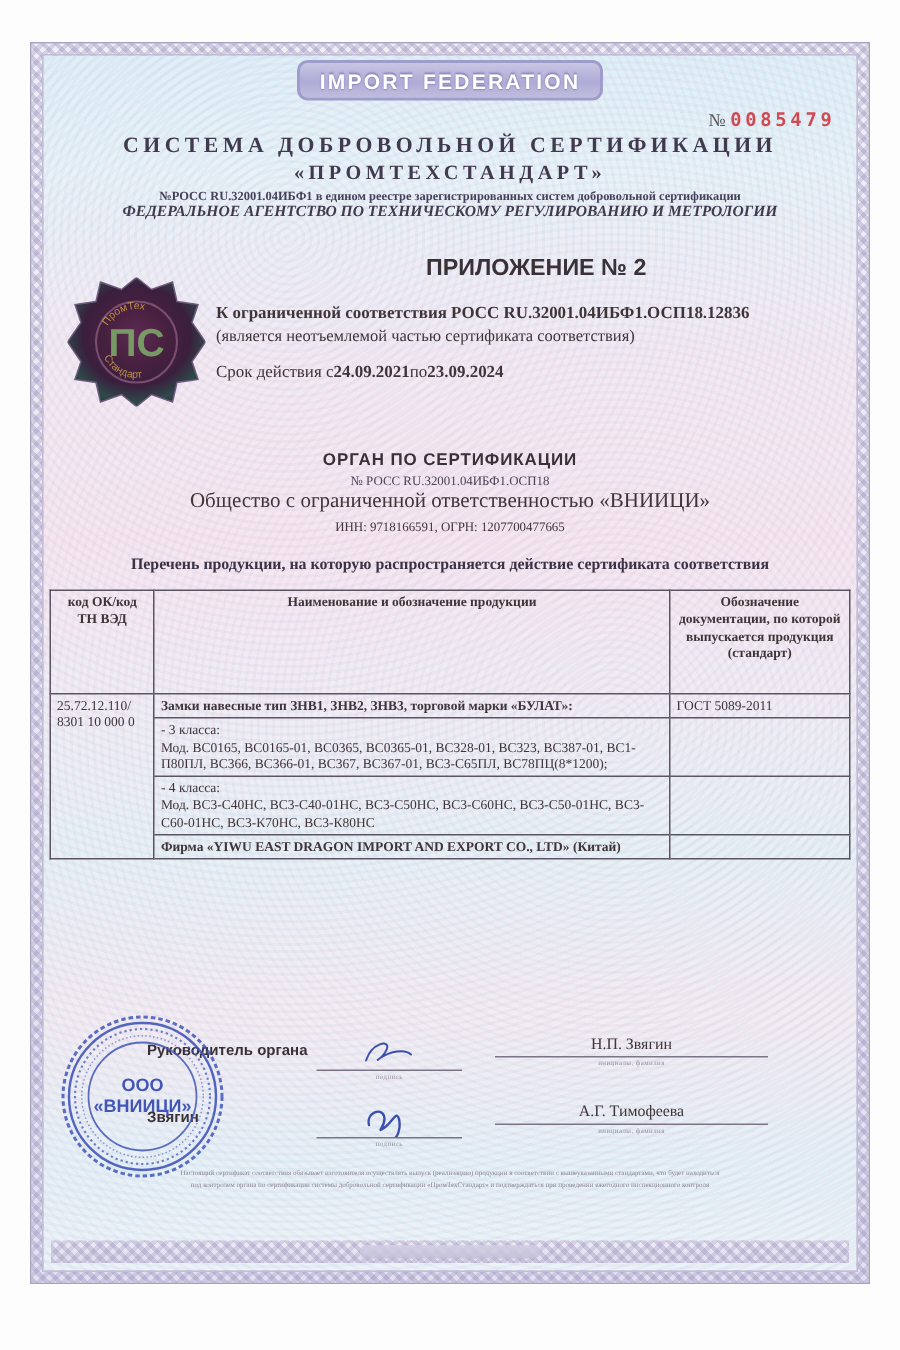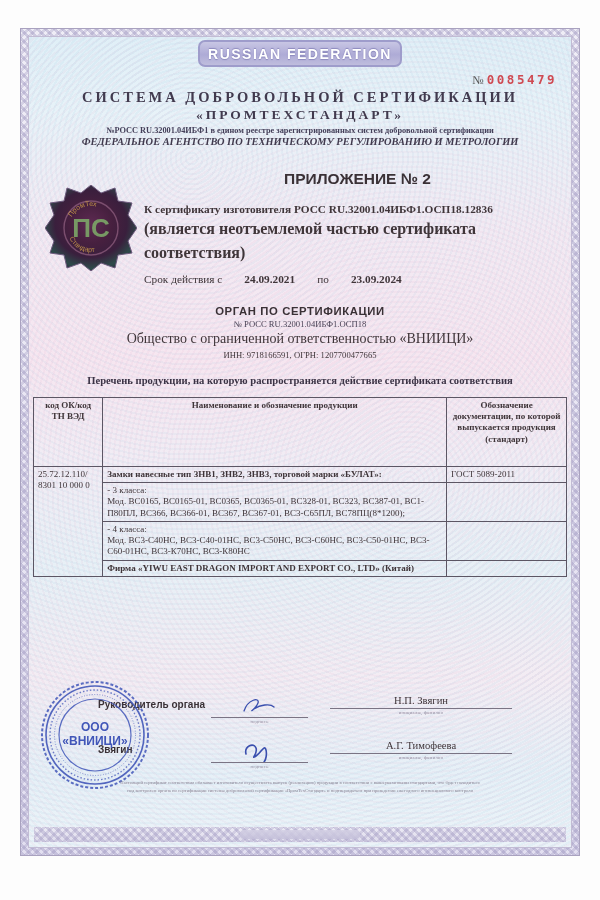--- a/index.html
+++ b/index.html
@@ -26,22 +26,22 @@
   .sys1{margin-top:1px;text-align:center;font-weight:bold;font-size:14.5px;letter-spacing:3px;color:#413a4e;}
   .sys2{margin-top:1px;text-align:center;font-weight:bold;font-size:13.5px;letter-spacing:3px;color:#413a4e;}
   .registry{margin-top:3px;text-align:center;font-weight:bold;font-size:8.3px;color:#45405a;}
   .agency{margin-top:1px;text-align:center;font-weight:bold;font-size:10.4px;color:#413a4e;font-style:italic;}
 
   .appendix-title{margin:23px 0 0 115px;text-align:center;font-family:"Liberation Sans",sans-serif;font-weight:bold;font-size:15.5px;color:#3a3136;}
   .appendix-body{position:relative;margin-top:13px;min-height:80px;}
   .holo{position:absolute;left:16px;top:-16px;}
   .appendix-text{margin-left:115px;}
   .to-cert{font-weight:bold;font-size:11.3px;line-height:1.45;}
-  .to-note{font-weight:bold;font-size:16px;line-height:1.45;}
-  .validity{margin-top:9px;font-size:11.3px;display:flex;gap:22px;}
+  .to-note{font-weight:normal;font-size:11px;line-height:1.45;}
+  .validity{margin-top:9px;font-size:11.3px;display:flex;}
   .validity .date{font-weight:bold;}
 
   .organ{margin-top:20px;text-align:center;}
   .organ-title{font-family:"Liberation Sans",sans-serif;font-weight:bold;font-size:11.3px;letter-spacing:.6px;color:#3a3136;}
   .organ-no{margin-top:2px;font-size:8.6px;color:#4a4356;}
   .organ-name{margin-top:2px;font-size:14px;}
   .organ-addr{margin-top:2px;font-size:8.6px;}
   .organ-req{margin-top:3px;font-size:8.6px;}
 
   .perechen{margin-top:15px;text-align:center;font-weight:bold;font-size:10.6px;color:#3b3345;}
@@ -77,21 +77,21 @@
   .band-pill{position:absolute;left:50%;top:3px;transform:translateX(-50%);width:120px;height:9px;border-radius:4px;
     background:linear-gradient(#d3d0e4,#c4c0da);opacity:.85;}
 </style>
 </head>
 <body>
 
 <div class="cert">
   <div class="cert-inner">
 
     <div class="banner">
-      <span>RUSSIAN FEDERATION</span>
+      <span>IMPORT FEDERATION</span>
     </div>
 
     <div class="cert-no">
       <span>№</span>
       <span class="digits">0085479</span>
     </div>
 
     <div class="sys1">СИСТЕМА ДОБРОВОЛЬНОЙ СЕРТИФИКАЦИИ</div>
     <div class="sys2">«ПРОМТЕХСТАНДАРТ»</div>
     <div class="registry">№РОСС RU.32001.04ИБФ1 в едином реестре зарегистрированных систем добровольной сертификации</div>
@@ -116,21 +116,21 @@
         <path id="holoBot" d="M 22,43 A 24,24 0 0 0 70,43" fill="none"></path>
         <text font-family="Liberation Sans, sans-serif" font-size="7" fill="#c99a4a" opacity=".9">
           <textPath href="#holoTop" startOffset="16%">ПромТех</textPath>
         </text>
         <text font-family="Liberation Sans, sans-serif" font-size="7" fill="#c99a4a" opacity=".9">
           <textPath href="#holoBot" startOffset="14%">Стандарт</textPath>
         </text>
         <text x="46" y="52" text-anchor="middle" font-family="Liberation Sans, sans-serif" font-weight="bold" font-size="26" fill="#7fae6a" opacity=".85">ПС</text>
       </svg>
       <div class="appendix-text">
-        <div class="to-cert">К сертификату изготовителя РОСС RU.32001.04ИБФ1.ОСП18.12836</div>
+        <div class="to-cert">К ограниченной соответствия РОСС RU.32001.04ИБФ1.ОСП18.12836</div>
         <div class="to-note">(является неотъемлемой частью сертификата соответствия)</div>
         <div class="validity">
           <span>Срок действия с</span>
           <span class="date">24.09.2021</span>
           <span>по</span>
           <span class="date">23.09.2024</span>
         </div>
       </div>
     </div>
 

